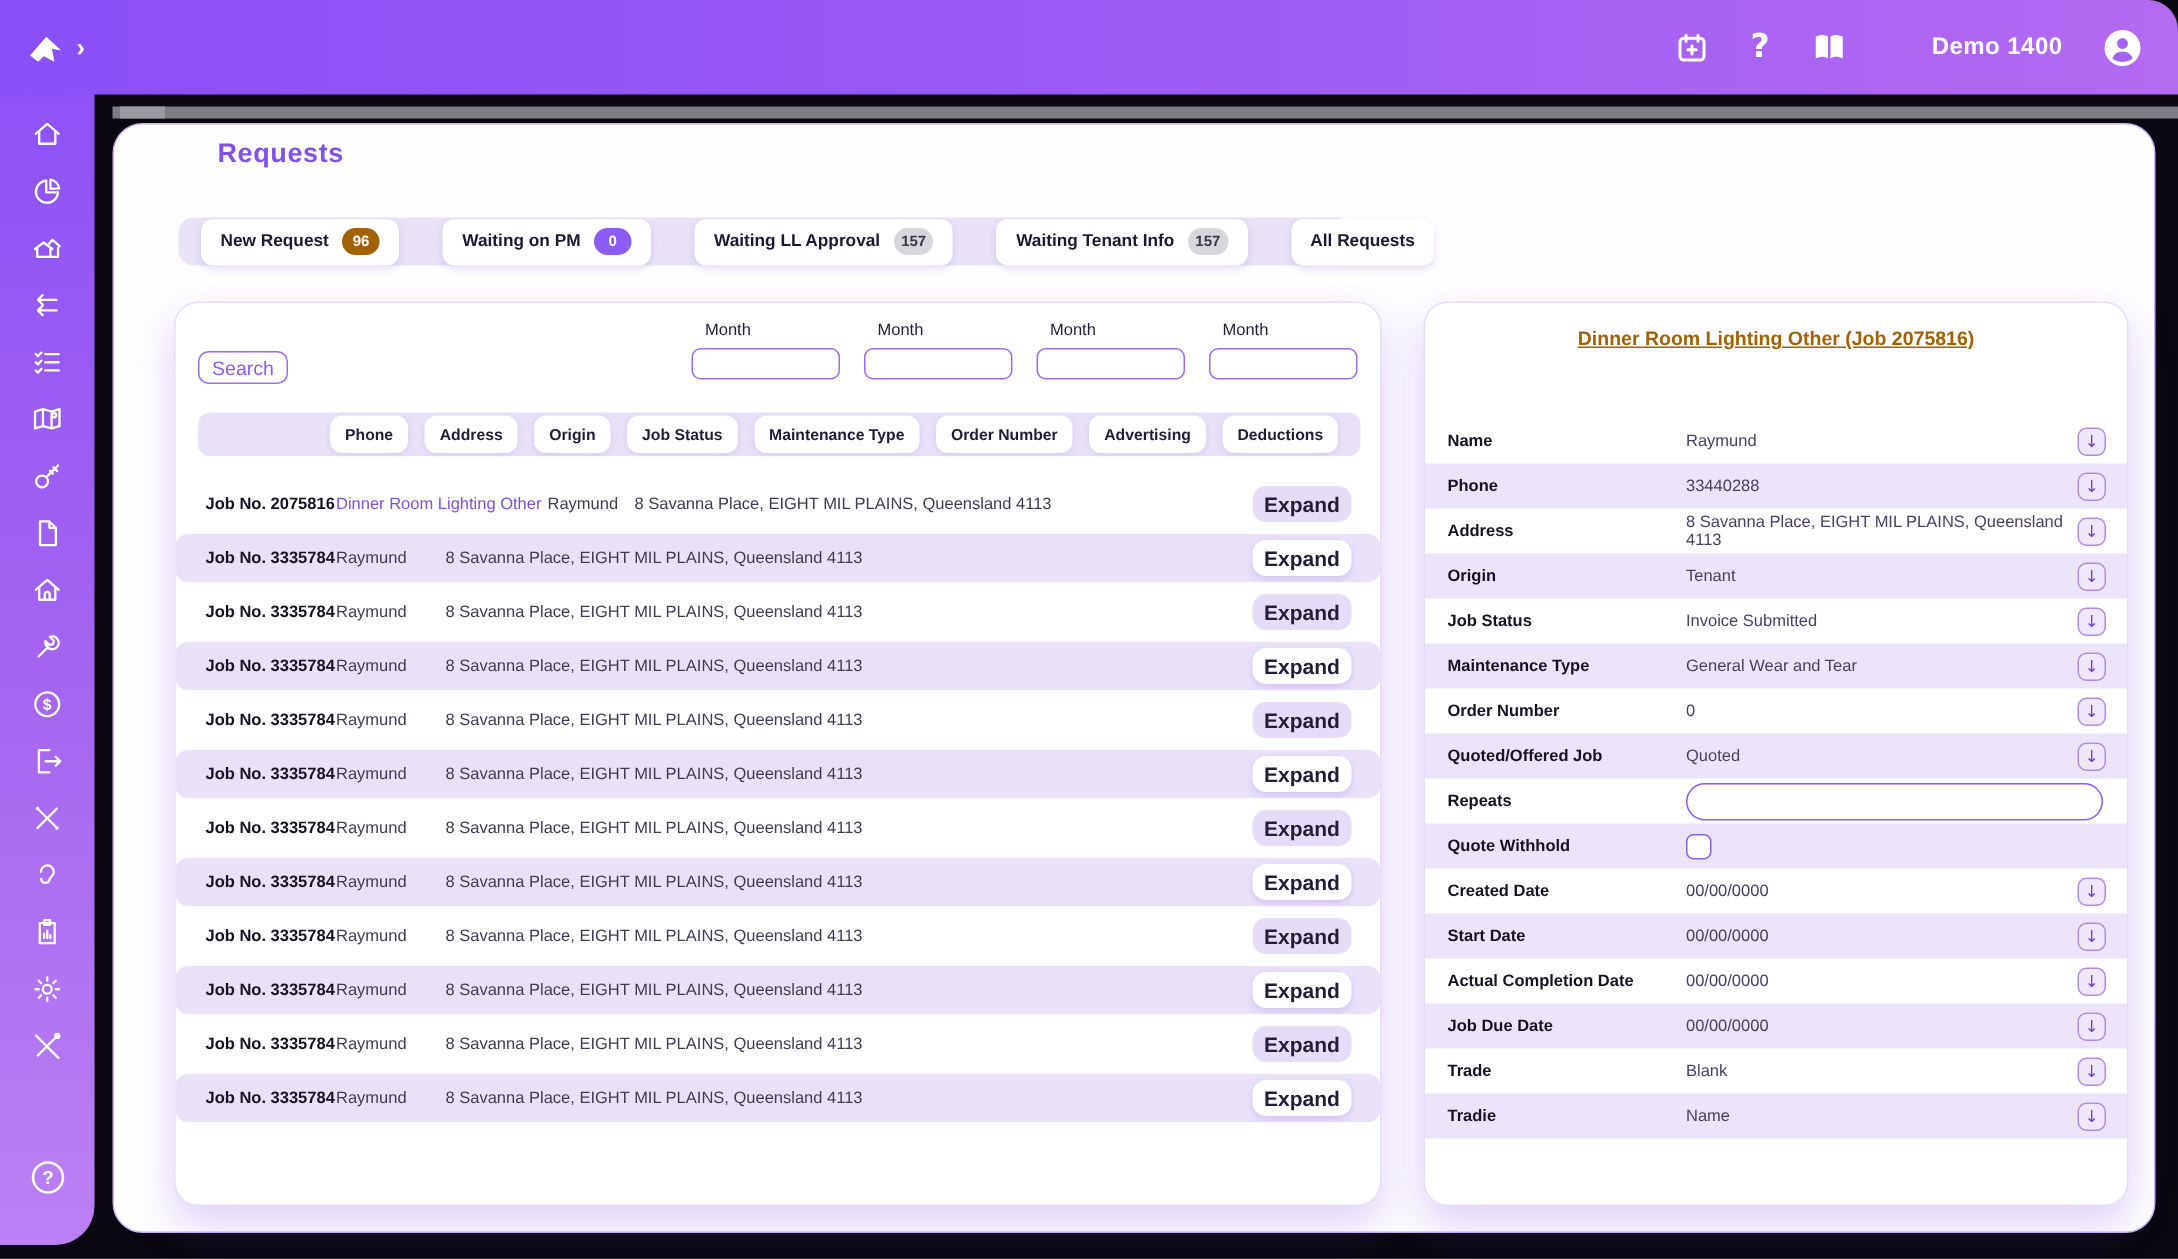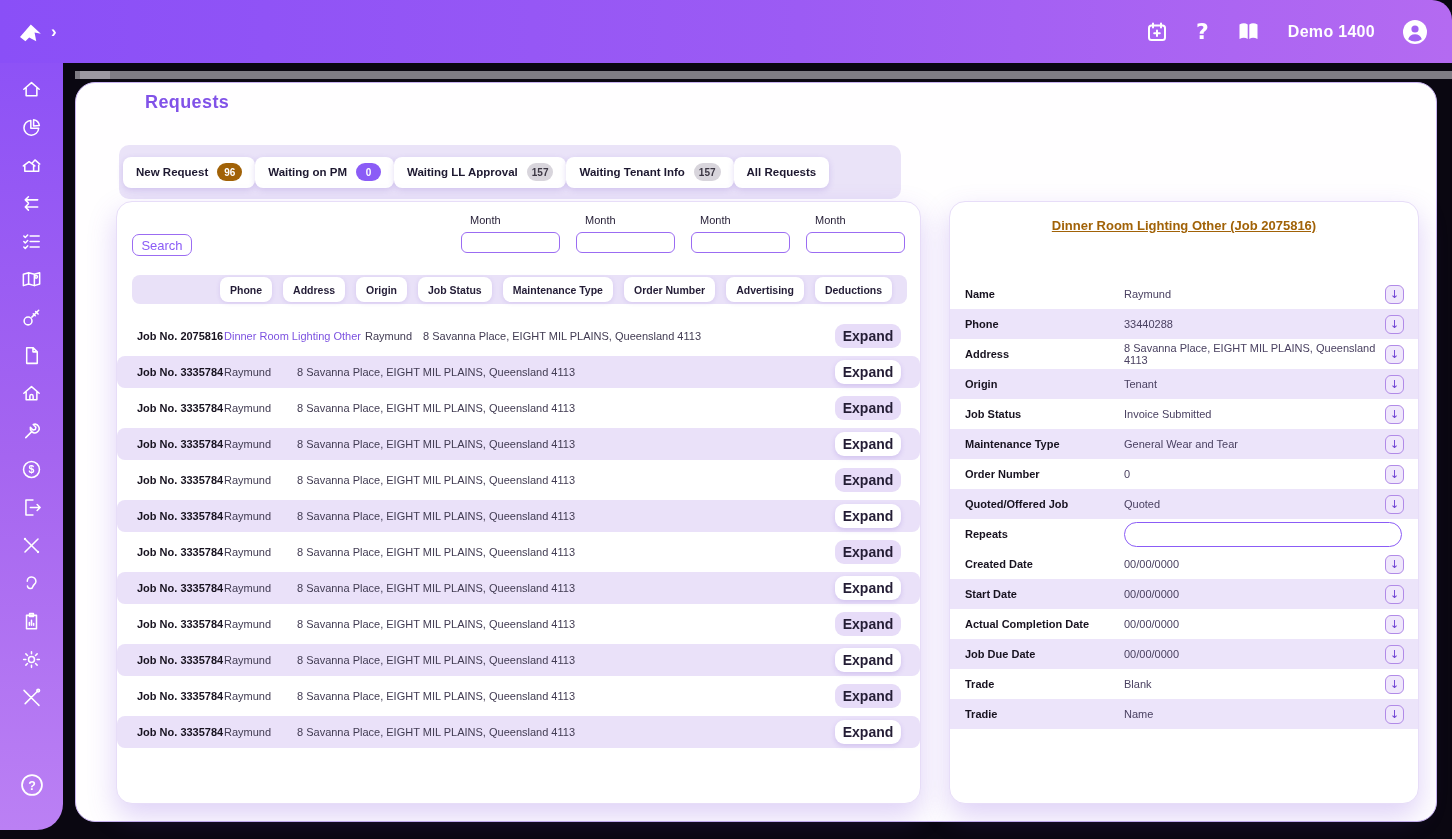--- a/index.html
+++ b/index.html
@@ -15,32 +15,32 @@
              background:linear-gradient(180deg,#8a4ff7 0%,#a565f0 55%,#bb80f4 100%);
              border-bottom-right-radius:26px; display:flex; flex-direction:column; align-items:center; }
   .side-icons { margin-top:78px; display:flex; flex-direction:column; align-items:center; gap:16px; }
   .side-btn { width:34px; height:22px; display:flex; align-items:center; justify-content:center; cursor:pointer; }
   .side-help { position:absolute; bottom:34px; left:0; width:63px; display:flex; justify-content:center; }
   .logo-wrap { display:flex; align-items:center; gap:4px; margin-left:13px; }
   .brand-chev { color:#fff; font-size:17px; font-weight:bold; line-height:1; }
   .topbar-right { margin-left:auto; display:flex; align-items:center; gap:27px; padding-right:24px; }
   .tb-icon { display:flex; align-items:center; justify-content:center; cursor:pointer; }
   .tb-q { color:#fff; font-size:22px; font-weight:bold; font-family:"DejaVu Sans",sans-serif; }
-  .user-label { color:#fff; font-size:16px; font-weight:bold; letter-spacing:.3px; }
+  .user-label { color:#fff; font-size:16px; font-weight:bold; letter-spacing:.3px;margin-left:29px; }
 
   .scroll-strip { position:absolute; left:75px; top:71px; width:1377px; height:8px; background:#7f7c84; z-index:1; }
   .scroll-thumb { position:absolute; left:80px; top:71px; width:30px; height:8px; background:#9d99a2; z-index:1; }
 
   
   .content-card { position:absolute; left:75px; top:82px; width:1362px; height:740px; z-index:1;
                   background:#fffeff; border:1px solid #c7b2ef; border-radius:20px; }
   .page-title { position:absolute; left:69px; top:9px; font-size:18px; font-weight:bold; color:#8152e8; letter-spacing:.4px; }
 
-  .tab-strip { position:absolute; left:43px; top:62px; width:782px; height:54px; background:#eae3f8;
-               border-radius:10px; display:flex; align-items:center; gap:0; padding:0 4px; }
+  .tab-strip { position:absolute; left:43px; top:62px; width:782px; height:32px; background:#eae3f8;
+               border-radius:10px; display:flex; align-items:center; gap:29px; padding:0 15px; }
   .tab { background:#fff; border-radius:8px; height:31px; display:flex; align-items:center; gap:9px; padding:0 13px;
          font-size:11.5px; font-weight:bold; color:#1d1830; box-shadow:0 2px 6px rgba(110,70,200,.2); cursor:pointer; white-space:nowrap; }
   .badge { min-width:25px; height:18px; border-radius:9px; display:flex; align-items:center; justify-content:center;
            font-size:10px; font-weight:bold; color:#fff; padding:0 5px; }
 
   .panel { position:absolute; top:118px; background:#fff; border:1px solid #e7ddf8; border-radius:16px;
            box-shadow:0 12px 28px rgba(124,76,222,.25); }
   .panel.list { left:40px; width:805px; height:603px; overflow:hidden; }
   .panel.details { left:873px; width:470px; height:603px; overflow:hidden; }
 
@@ -388,20 +388,25 @@
           </div>
           <div class="field-row shaded">
             <span class="f-label">Quoted/Offered Job</span>
             <span class="f-value">Quoted</span>
             <button class="f-arrow">↓</button>
           </div>
           <div class="field-row">
             <span class="f-label">Repeats</span>
             <input class="f-input" style="">
           </div>
+          <div class="field-row shaded">
+            <span class="f-label">Quote Withhold</span>
+            <div class="f-checkbox"></div>
+            <span class="f-spacer"></span>
+          </div>
           <div class="field-row">
             <span class="f-label">Created Date</span>
             <span class="f-value">00/00/0000</span>
             <button class="f-arrow">↓</button>
           </div>
           <div class="field-row shaded">
             <span class="f-label">Start Date</span>
             <span class="f-value">00/00/0000</span>
             <button class="f-arrow">↓</button>
           </div>

